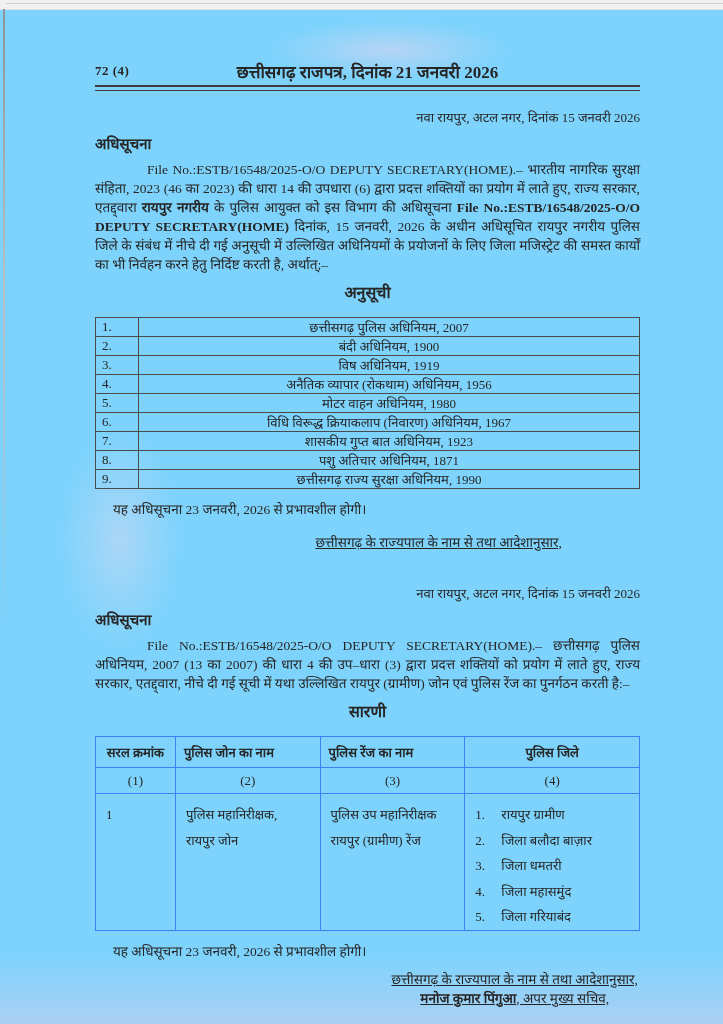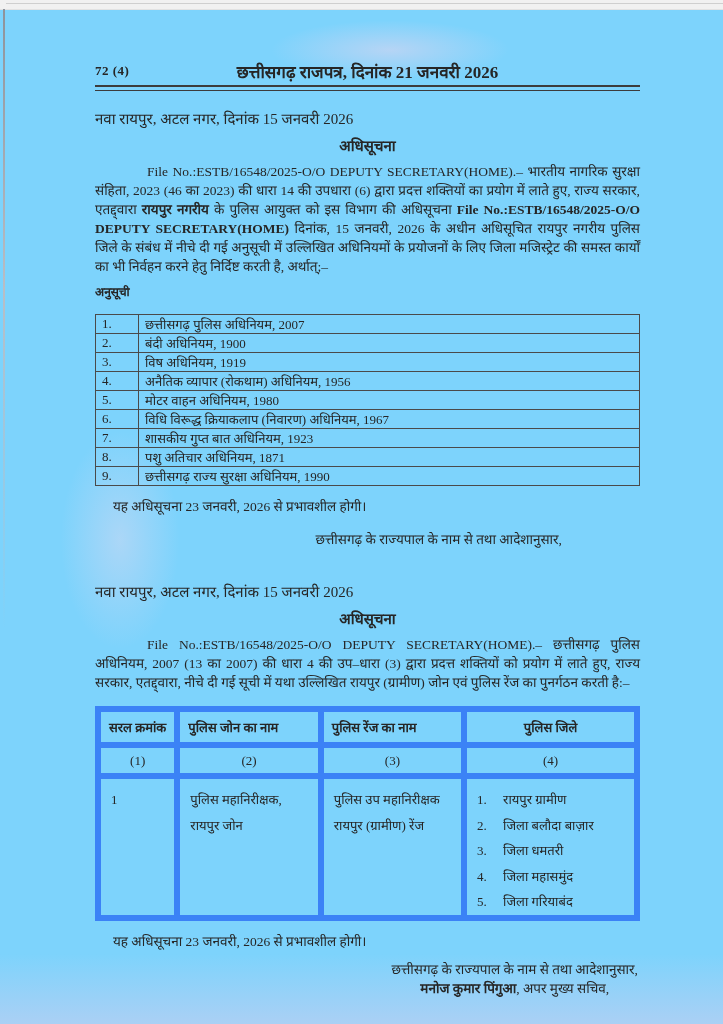--- a/index.html
+++ b/index.html
@@ -23,42 +23,42 @@
   .tint-blob2{position:absolute;left:60px;top:430px;width:120px;height:220px;border-radius:50%;
     background:radial-gradient(ellipse at center,rgba(240,220,240,.4),rgba(240,220,240,0) 70%);}
 
   .content{position:absolute;left:95px;top:60px;width:545px;}
 
   .running-header{position:relative;height:22px;}
   .pgnum{position:absolute;left:0;top:3px;font-weight:bold;font-size:13px;letter-spacing:.5px;}
   .htitle{display:block;text-align:center;font-weight:bold;font-size:17px;}
   .double-rule{height:3px;border-top:2px solid #3c3c3c;border-bottom:1px solid #3c3c3c;margin-top:3px;}
 
-  .dateline{text-align:left;font-size:15px;margin:17px 0 0;}
-  .heading{text-align:center;font-size:15px;font-weight:bold;margin:7px 0 0;}
+  .dateline{text-align:right;font-size:13px;margin:17px 0 0;}
+  .heading{font-size:15px;font-weight:bold;margin:7px 0 0;}
   .body-para{font-size:13.5px;line-height:19px;text-align:justify;text-indent:52px;margin:7px 0 0;}
   .bold{font-weight:bold;}
 
-  .sub-title{text-align:left;font-size:12px;font-weight:bold;margin:7px 0 0;}
+  .sub-title{text-align:center;font-size:16px;font-weight:bold;margin:7px 0 0;}
 
   table.schedule{width:100%;border-collapse:collapse;margin-top:14px;font-size:13px;}
   table.schedule td{border:1px solid #4a4a4a;padding:0 6px;height:17.5px;}
   table.schedule td.num{width:30px;text-align:left;}
-  table.schedule td.act{text-align:left;}
+  table.schedule td.act{text-align:center;}
 
   .effective{font-size:13.5px;margin:11px 0 0;padding-left:18px;}
 
-  .signature{width:fit-content;margin:15px 78px 0 auto;text-align:center;font-size:13.5px;line-height:19px;}
+  .signature{width:fit-content;margin:15px 78px 0 auto;text-align:center;font-size:13.5px;line-height:19px;text-decoration:underline;}
   .signature .sig-name{font-weight:bold;}
   .signature.sig2{margin-right:2px;margin-top:10px;}
 
   .sec2 .dateline{margin-top:32px;}
 
   table.reorg{width:100%;border-collapse:collapse;margin-top:14px;font-size:13px;}
-  table.reorg td{border:6px solid #3b82f6;vertical-align:top;}
+  table.reorg td{border:1px solid #3b82f6;vertical-align:top;}
   table.reorg tr.hdr td{font-weight:bold;height:30px;vertical-align:middle;padding:0 8px;}
   table.reorg tr.hdr td.c{text-align:center;}
   table.reorg tr.nums td{height:23px;text-align:center;vertical-align:middle;}
   table.reorg tr.data td{height:122px;padding:8px 8px 0 10px;line-height:26px;}
   .district-row{display:flex;line-height:25.5px;}
   .district-row .dn{width:26px;flex:none;}
 </style>
 </head>
 <body>
 
@@ -133,20 +133,21 @@
         <div>छत्तीसगढ़ के राज्यपाल के नाम से तथा आदेशानुसार,</div>
       </div>
     </section>
 
     <section class="sec2">
       <p class="dateline">नवा रायपुर, अटल नगर, दिनांक 15 जनवरी 2026</p>
       <h2 class="heading">अधिसूचना</h2>
 
       <p class="body-para"><span>File No.:ESTB/16548/2025-O/O DEPUTY SECRETARY(HOME).–</span><span> छत्तीसगढ़ पुलिस अधिनियम, 2007 (13 का 2007) की धारा 4 की उप–धारा (3) द्वारा प्रदत्त शक्तियों को प्रयोग में लाते हुए, राज्य सरकार, एतद्द्वारा, नीचे दी गई सूची में यथा उल्लिखित रायपुर (ग्रामीण) जोन एवं पुलिस रेंज का पुनर्गठन करती है:–</span></p>
 
+      <h3 class="sub-title">सारणी</h3>
 
       <table class="reorg">
         <colgroup>
           <col style="width:80px">
             <col style="width:145px">
             <col style="width:145px">
             <col style="width:175px">
         </colgroup>
         <tbody>
           <tr class="hdr">

